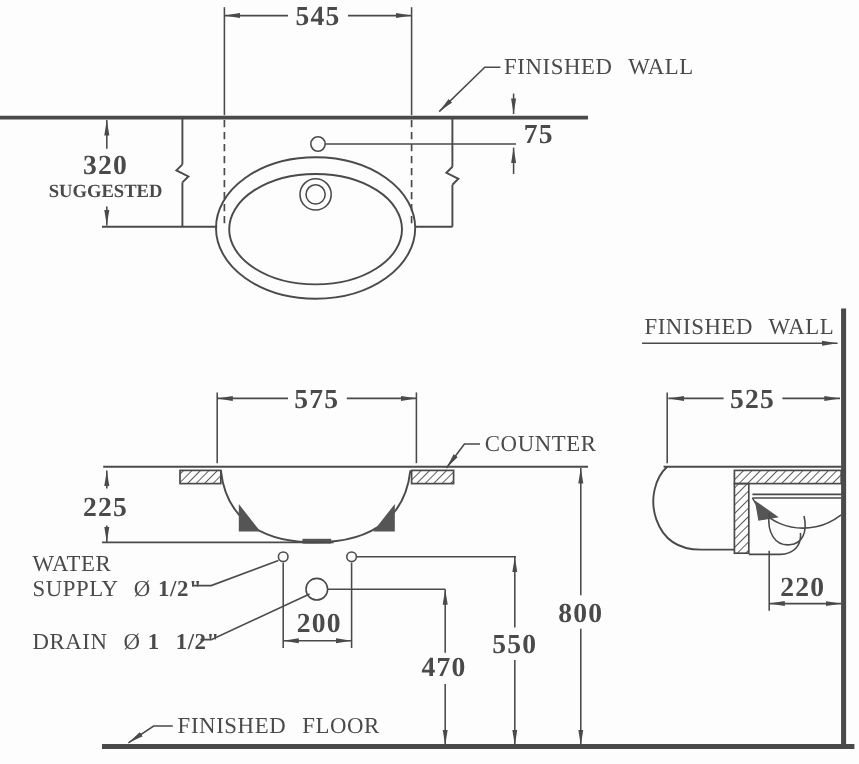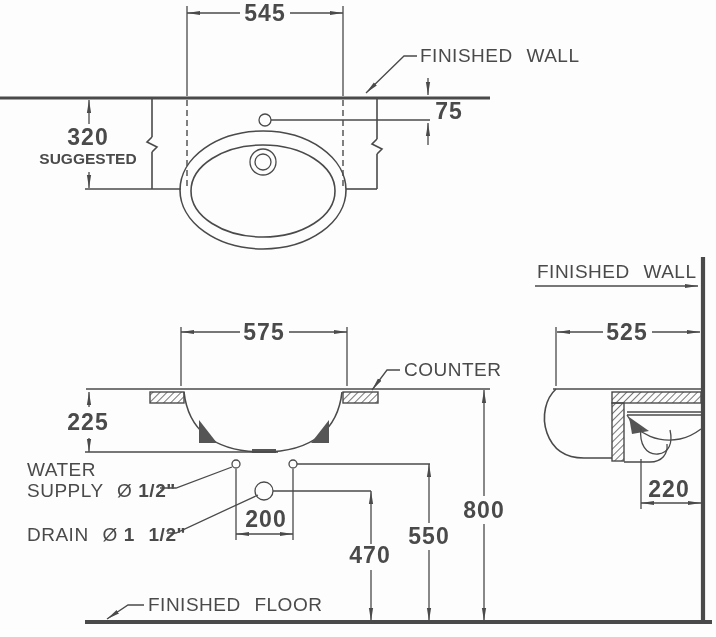--- a/index.html
+++ b/index.html
@@ -1,20 +1,20 @@
 <!DOCTYPE html>
 <html><head>
 <meta charset="utf-8">
 <style>
   html,body{margin:0;padding:0;background:#ffffff;}
   .sheet{
     position:relative;
     width:716px;height:637px;
     background:#fdfdfd;
-    font-family:Liberation Sans, sans-serif;
+    font-family:Liberation Serif, serif;
     overflow:hidden;
   }
   svg{display:block;}
   
   .ln{stroke:#4a4a4a;stroke-width:1.6;fill:none;stroke-linecap:butt;}
   .thin{stroke-width:1.3;}
   .thick{stroke-width:3;}
   .xthick{stroke-width:4.2;}
   .dash{stroke-dasharray:6 4;stroke-width:1.4;}
   .hatchbox{fill:url(#hatch);stroke:#4a4a4a;stroke-width:1.4;}

